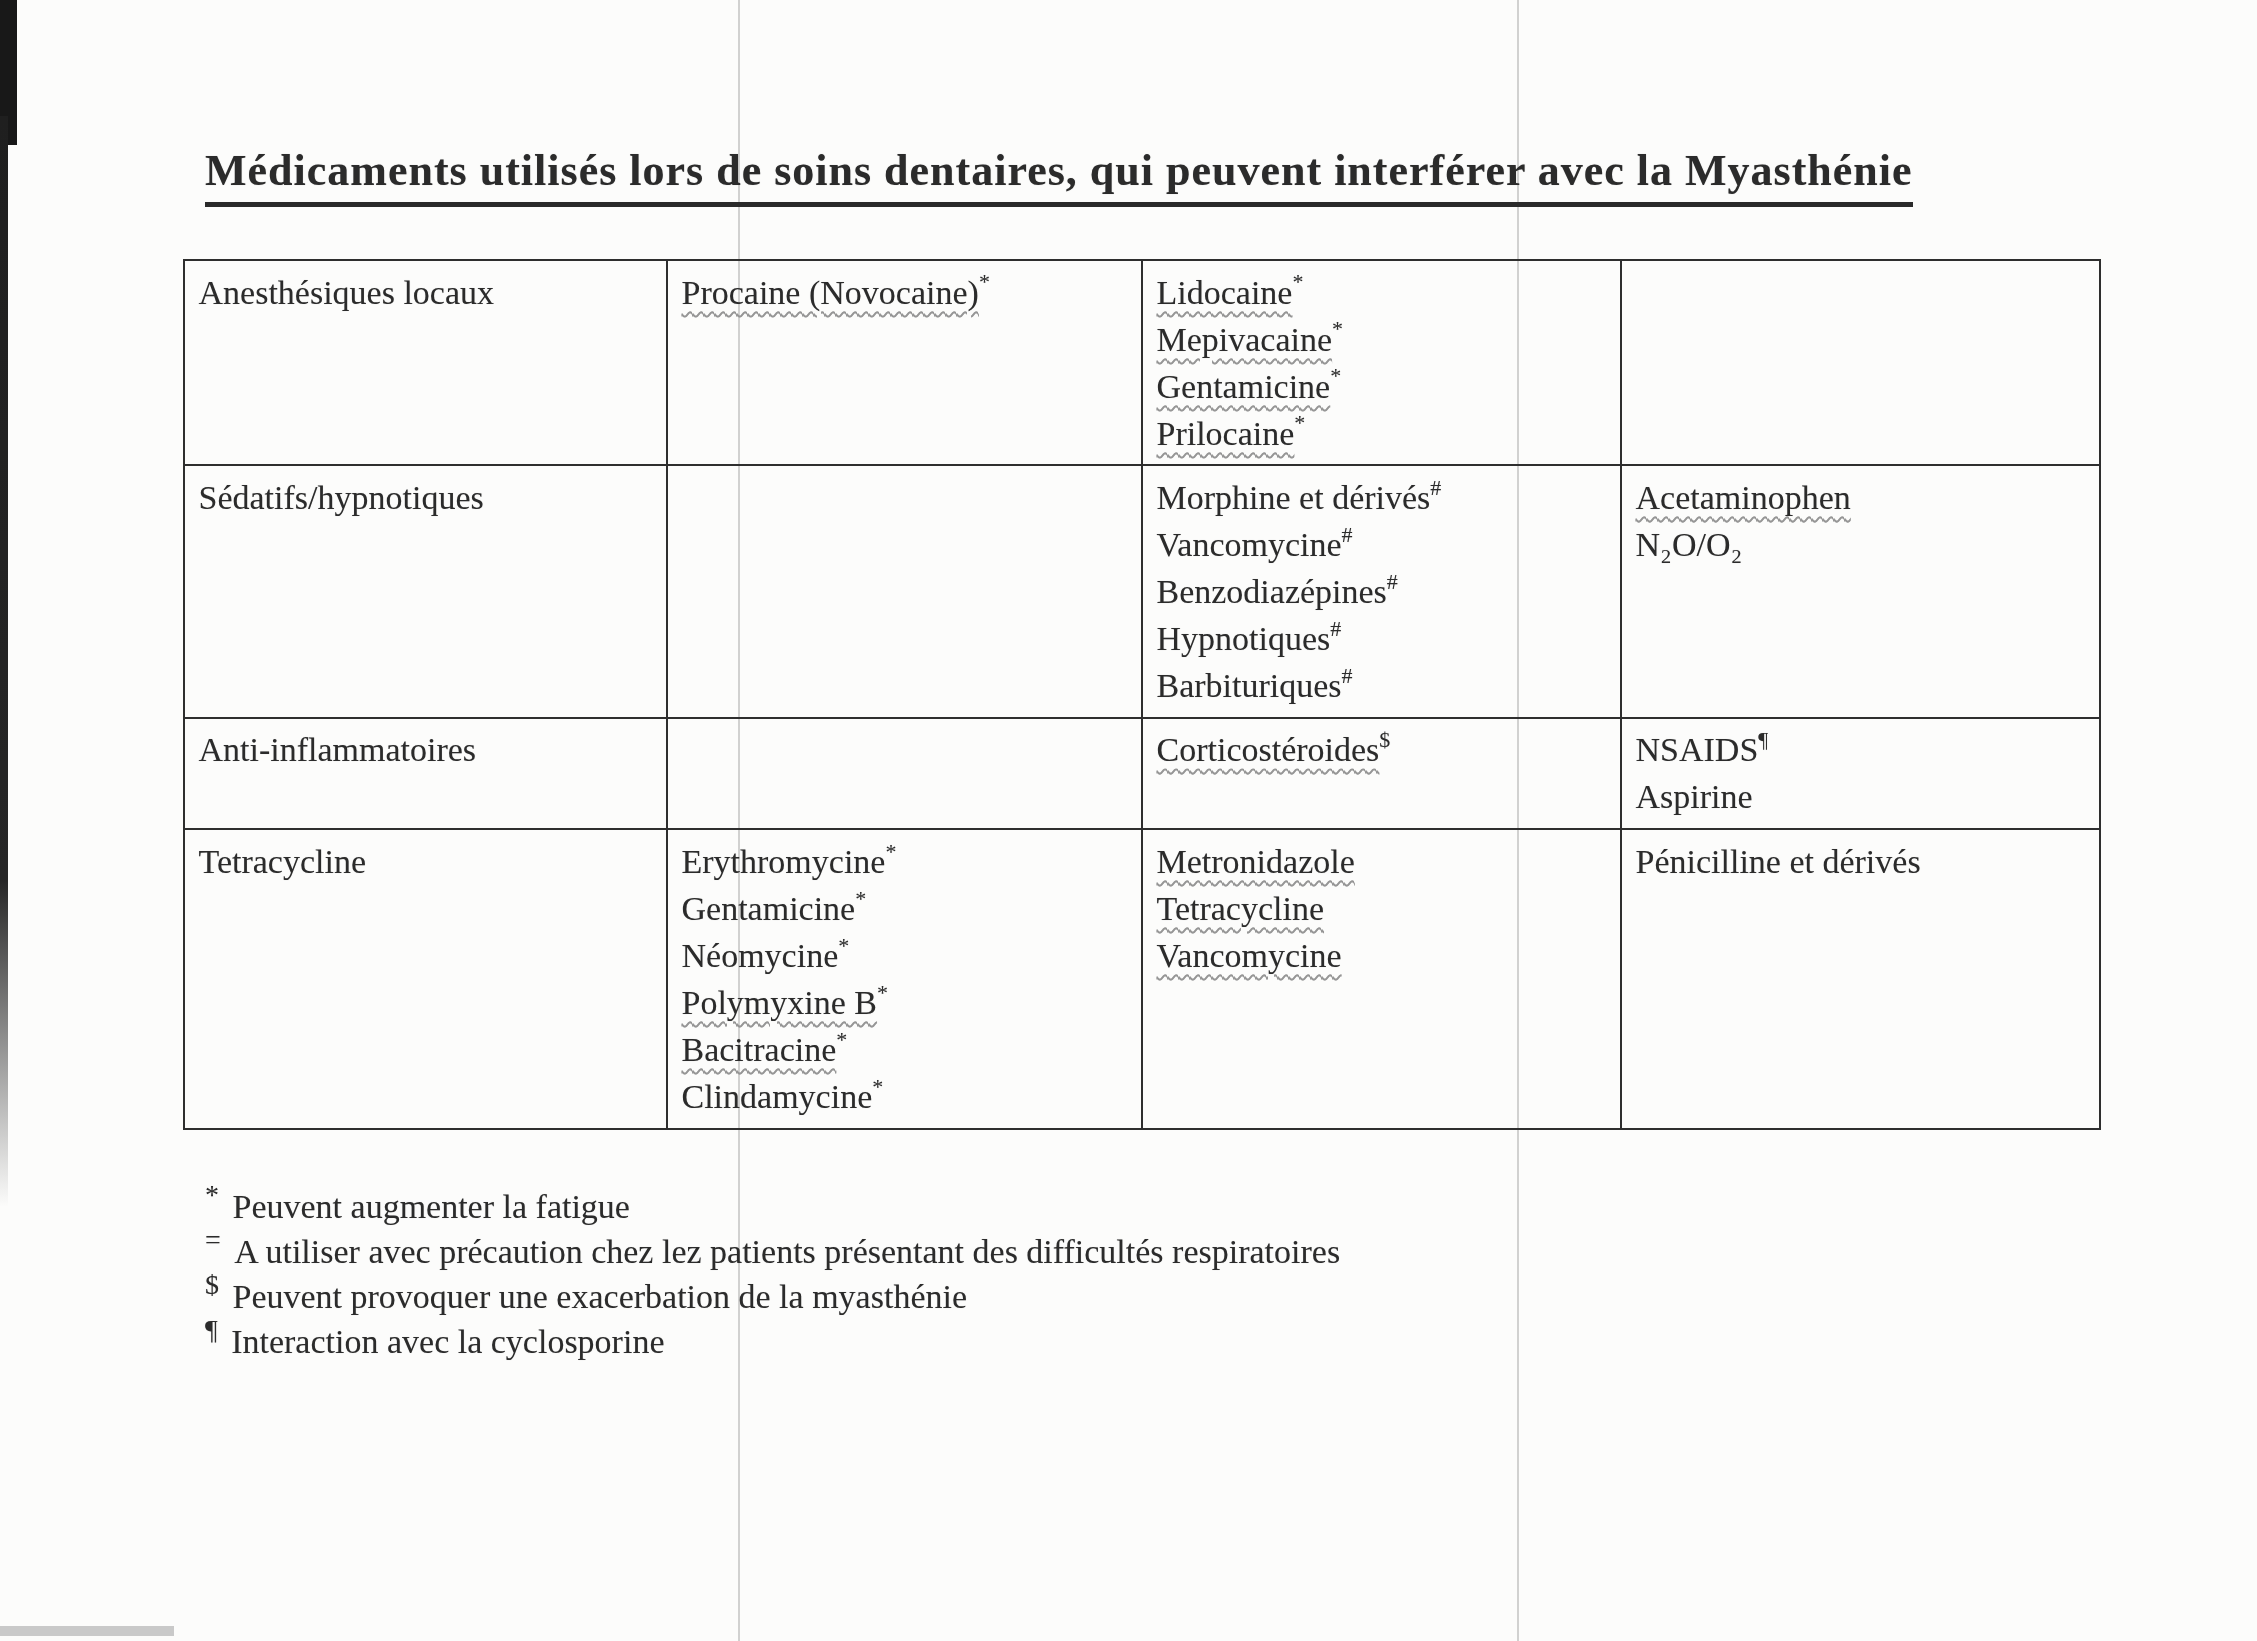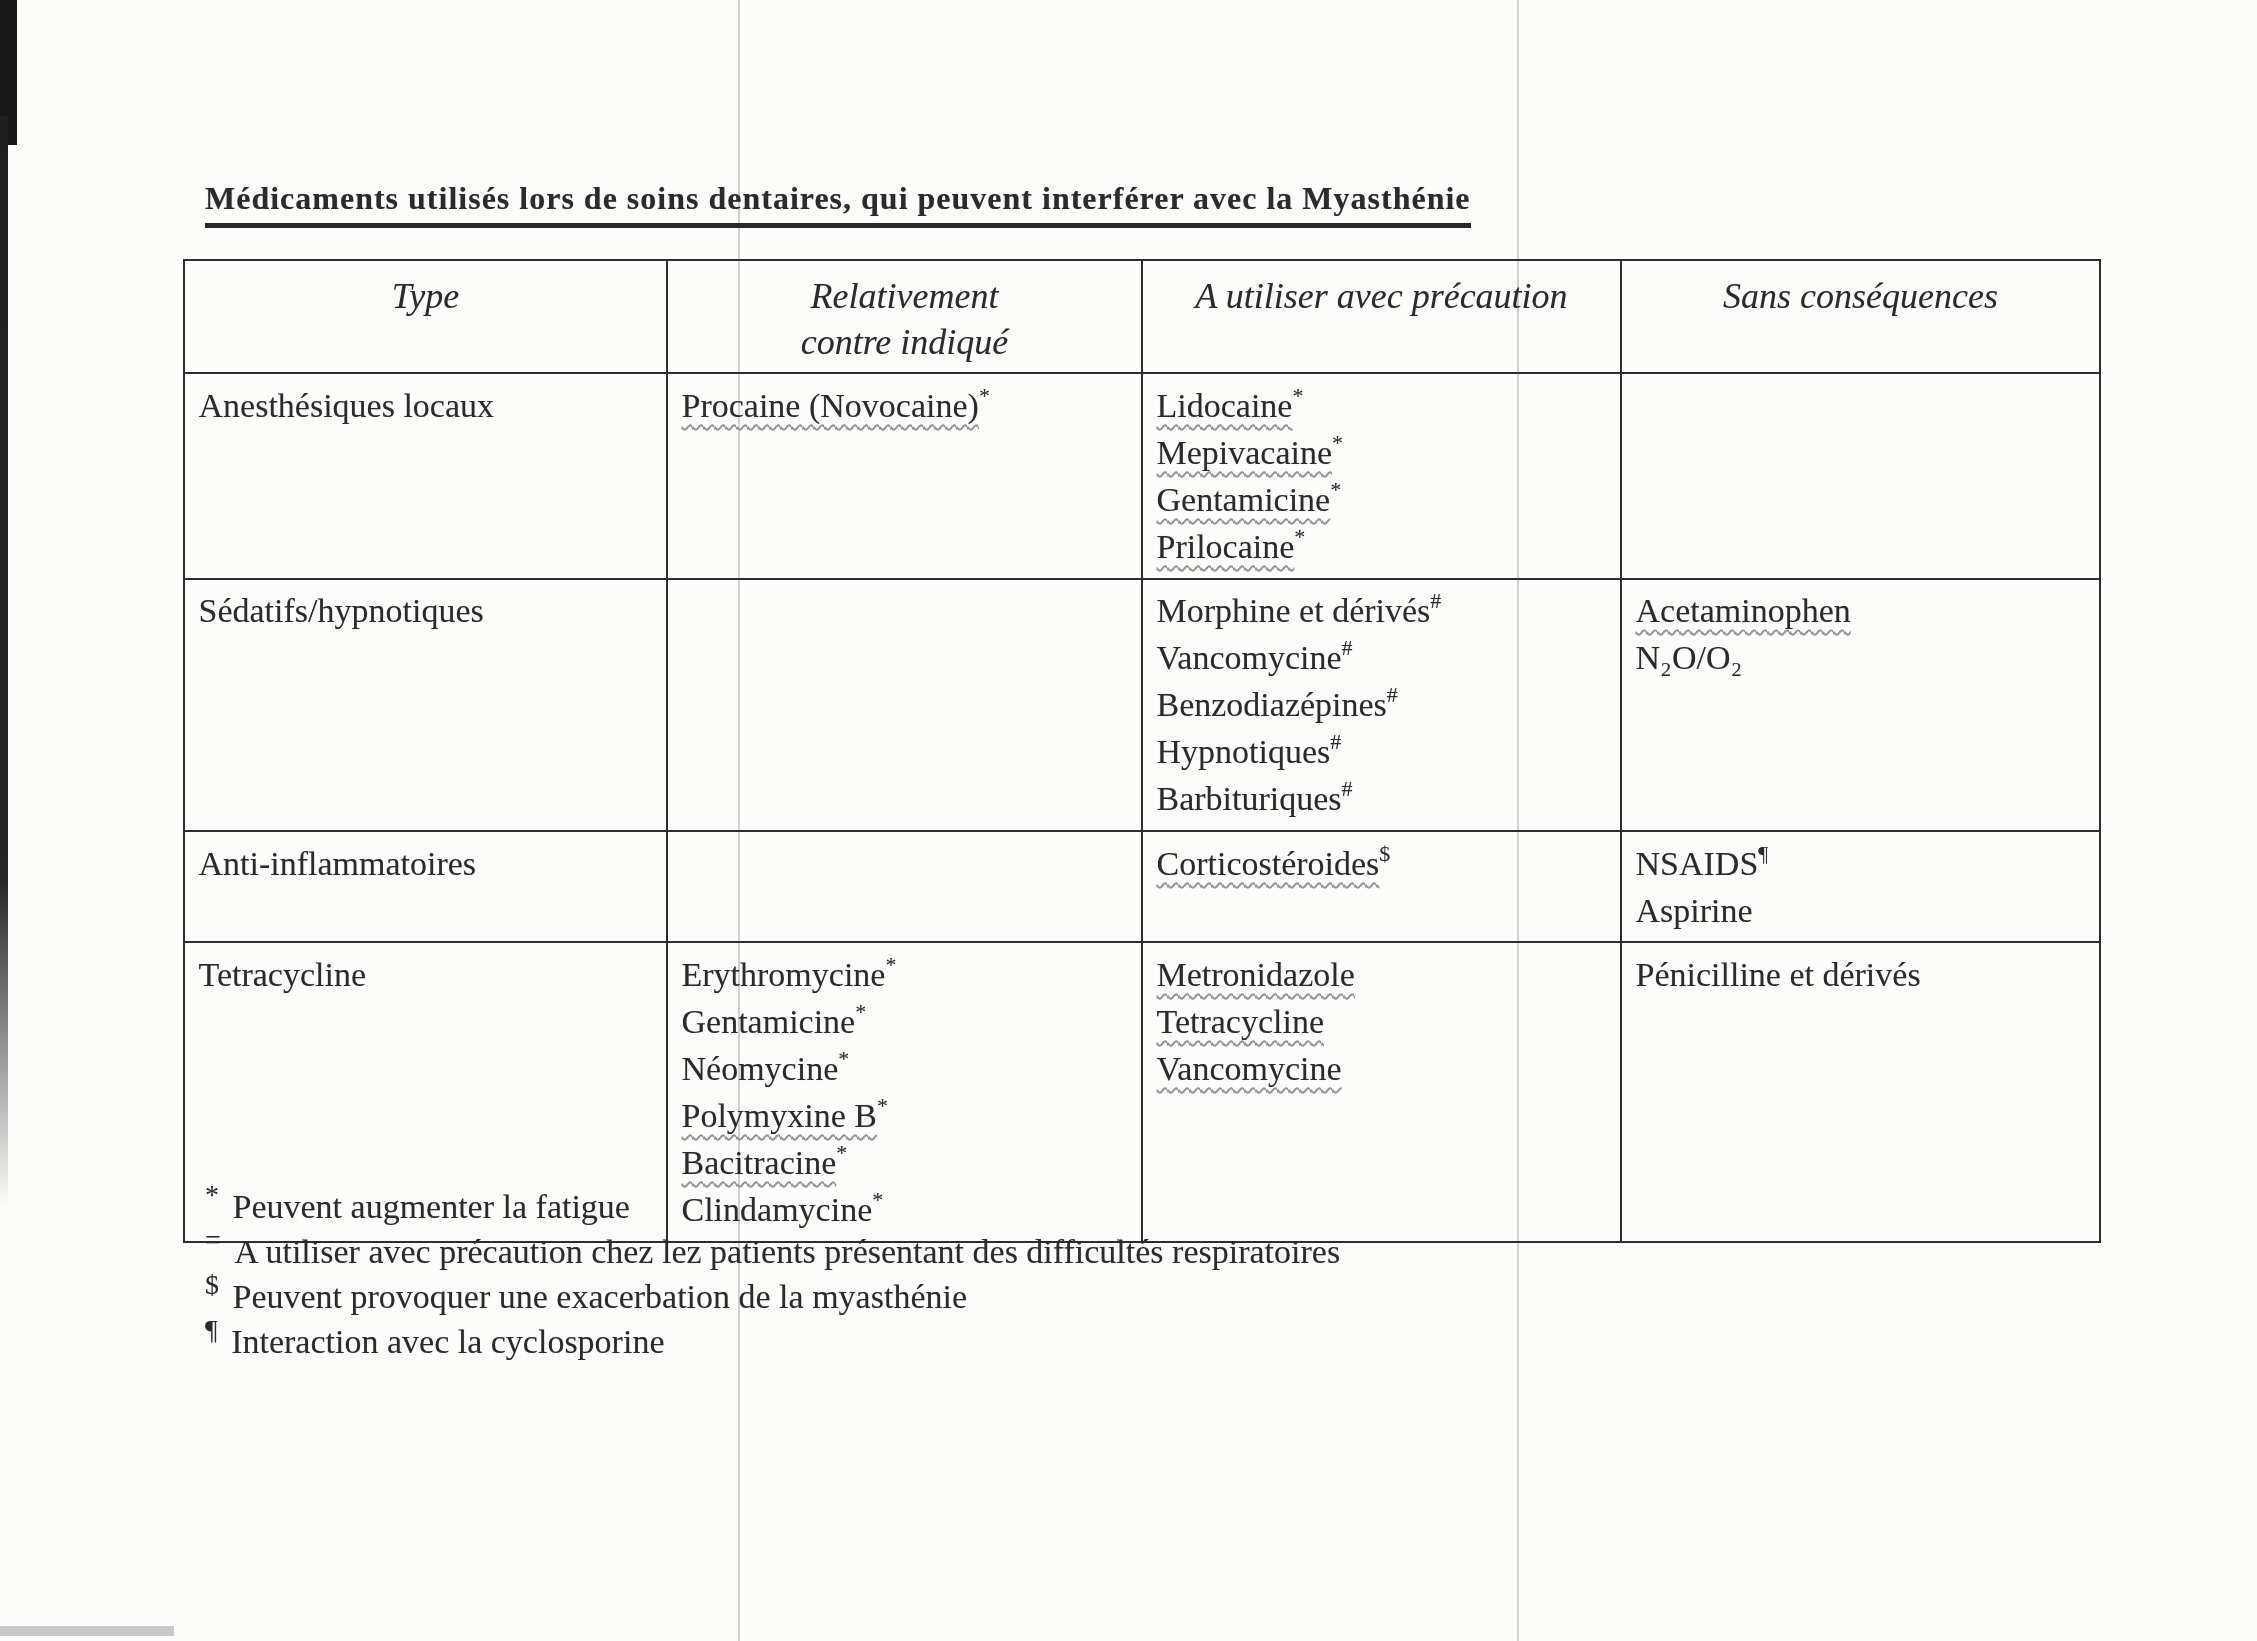--- a/index.html
+++ b/index.html
@@ -17,26 +17,25 @@
   .edge-bar     { position:absolute; left:0; top:116px; width:7.7px; height:1091px;
                   background:linear-gradient(#1f1f1f 0%, #262626 70%, rgba(80,80,80,0) 100%); }
   .fold-line    { position:absolute; top:0; width:1.9px; height:1641px; background:rgba(110,110,110,0.30); }
   .fold-line.f1 { left:738px; }
   .fold-line.f2 { left:1517px; }
   .smudge       { position:absolute; left:0; top:1626px; width:174px; height:9.7px; background:#c9c9c9; }
 
   
   .title {
     position:absolute; left:205px; top:145px;
-    font-size:32px; font-weight:bold; letter-spacing:1px;
+    font-size:44px; font-weight:bold; letter-spacing:1px;
     white-space:nowrap;
     border-bottom:5.8px solid #2a2a2a;
     padding-bottom:5.8px;
     text-shadow:0 0 1px rgba(0,0,0,0.25);
-    margin-top:35px;
   }
 
   
   table.doc-table {
     position:absolute; left:183px; top:259px;
     width:1916px;
     border-collapse:collapse; table-layout:fixed;
   }
   .doc-table th, .doc-table td {
     border:2.9px solid #2e2e2e;
@@ -89,38 +88,20 @@
 
   <table class="doc-table">
     <colgroup>
       <col style="width:483px">
         <col style="width:475px">
         <col style="width:479px">
         <col style="width:479px">
     </colgroup>
 
     <tbody>
-        <tr class="r-header">
-      <th>
-        <div>Type</div>
-        <div></div>
-      </th>
-      <th>
-        <div>Relativement</div>
-        <div>contre indiqué</div>
-      </th>
-      <th>
-        <div>A utiliser avec précaution</div>
-        <div></div>
-      </th>
-      <th>
-        <div>Sans conséquences</div>
-        <div></div>
-      </th>
-    </tr>
 
     <tr class="r-1">
       <td>
         <div>Anesthésiques locaux</div>
       </td>
       <td>
         <div><span class="wavy">Procaine (Novocaine)</span><sup class="mk">*</sup></div>
       </td>
       <td>
         <div><span class="wavy">Lidocaine</span><sup class="mk">*</sup></div>

